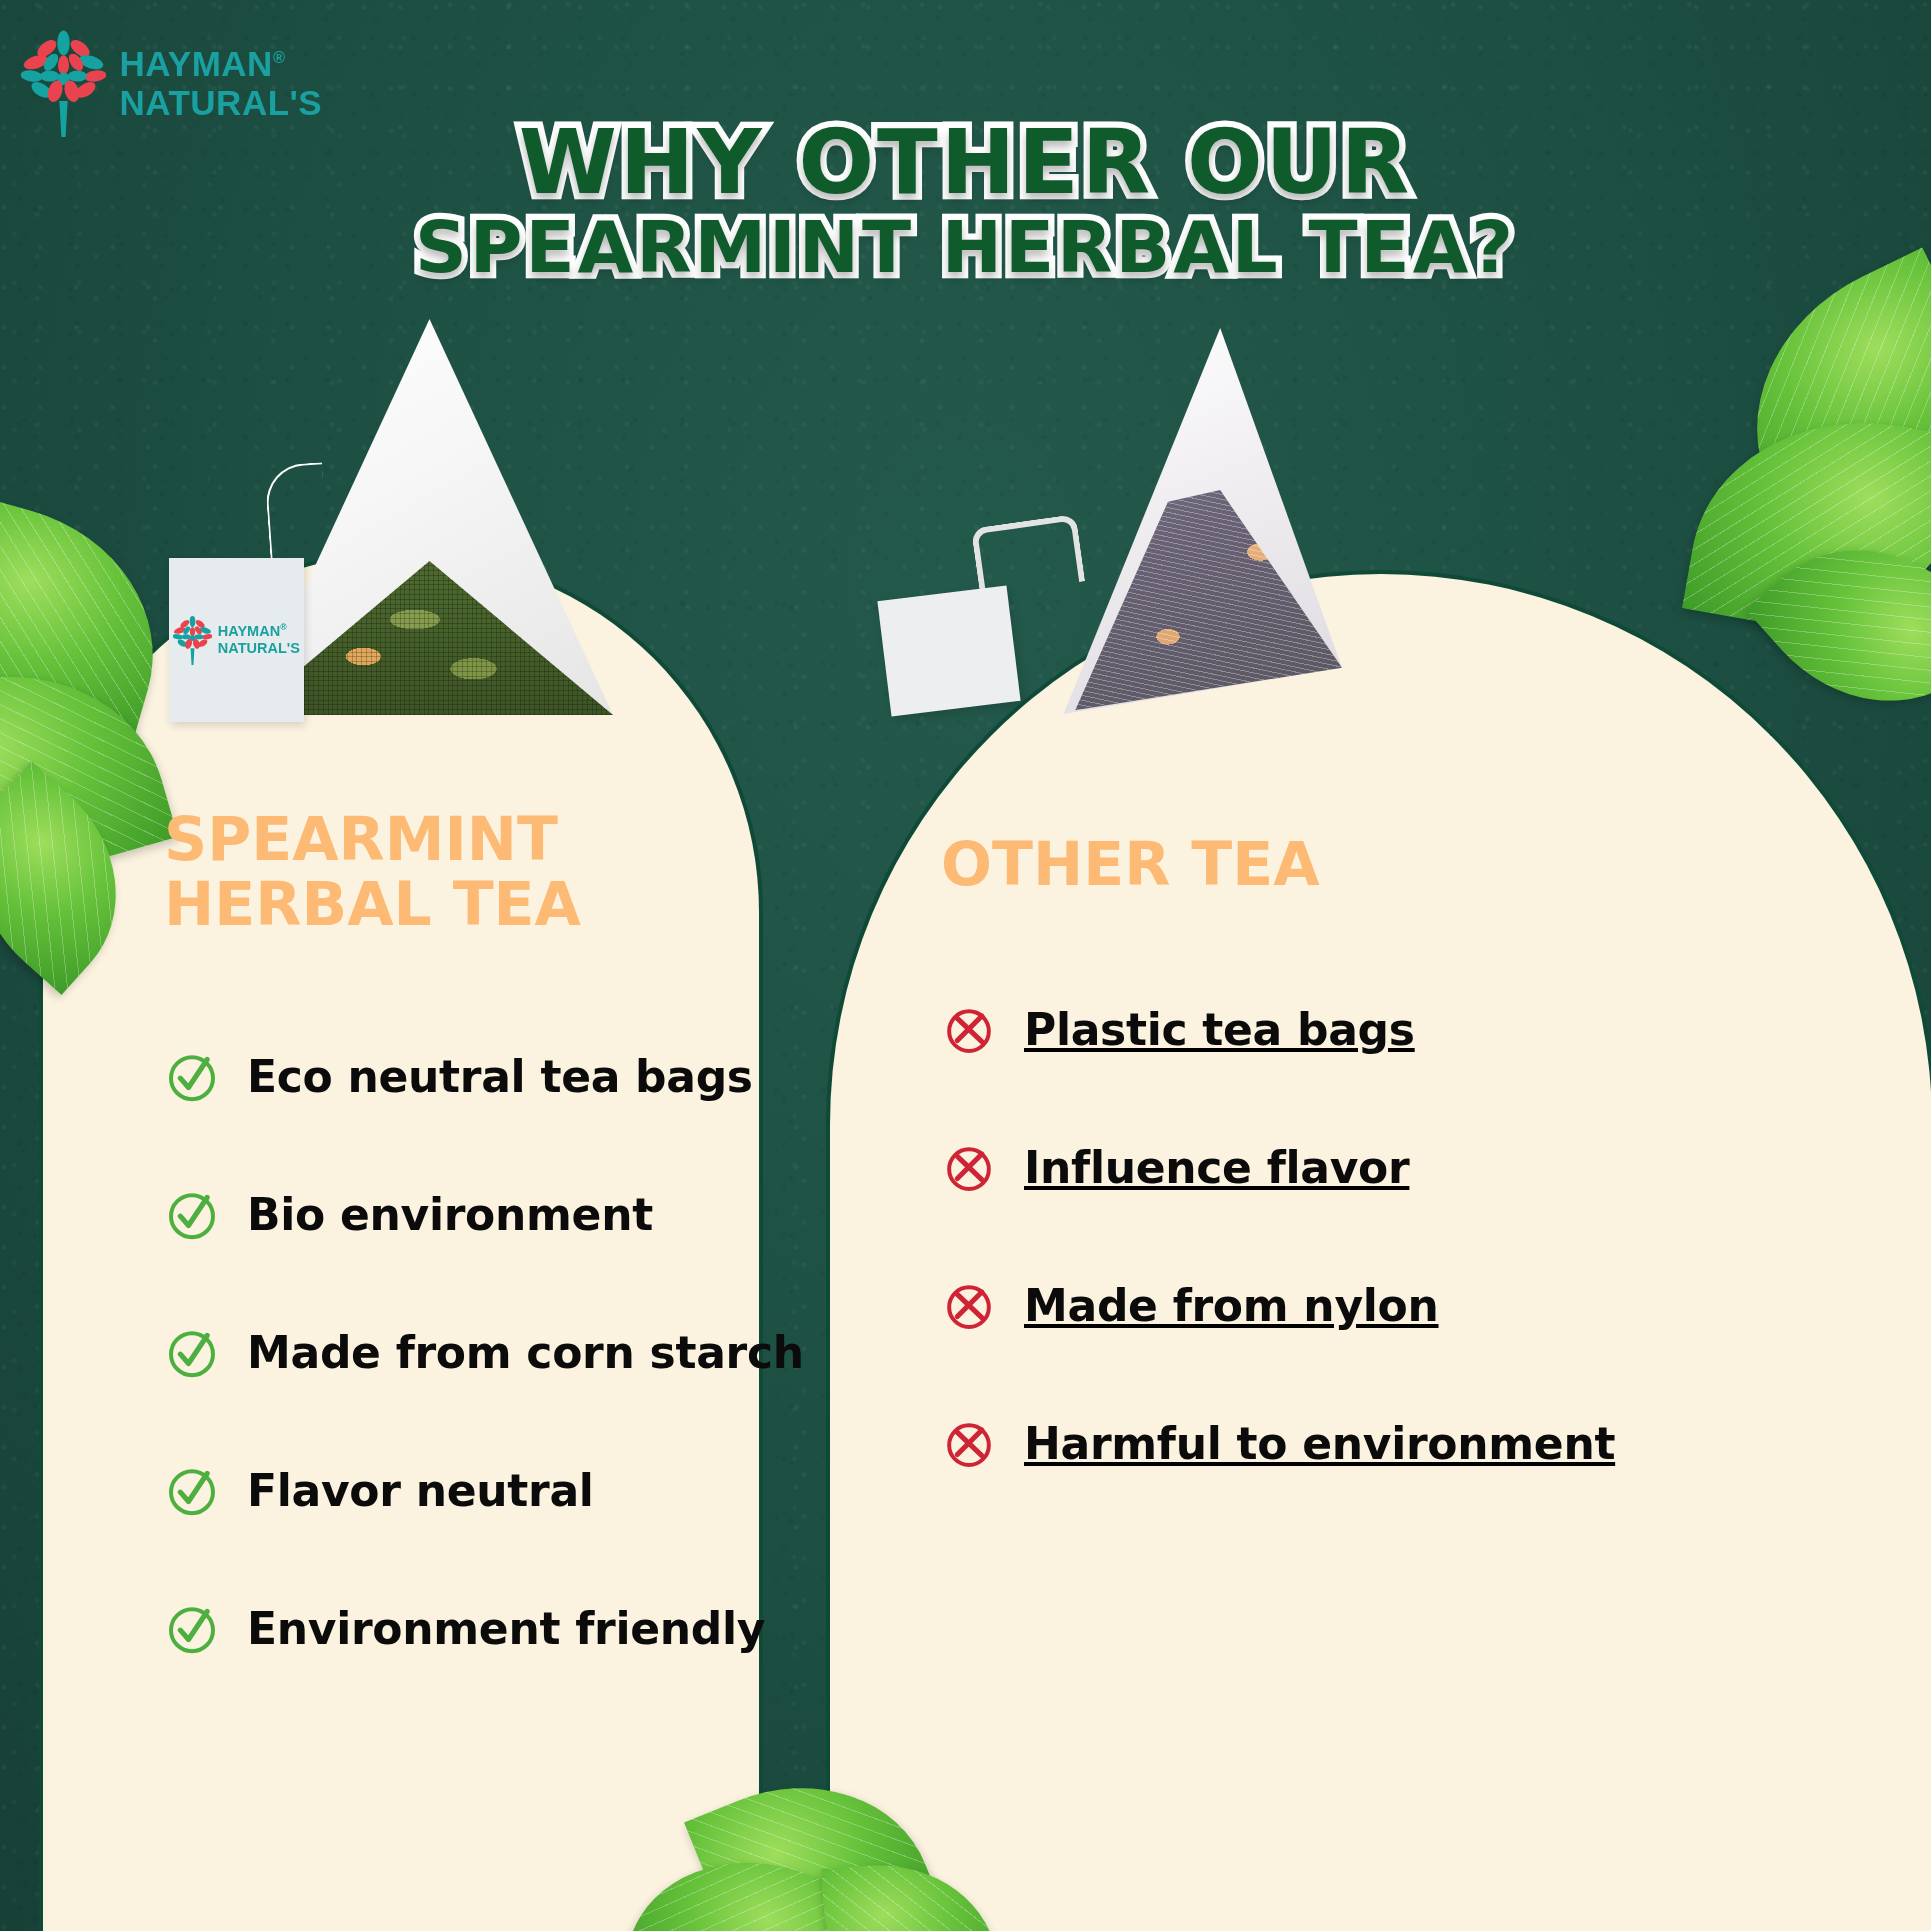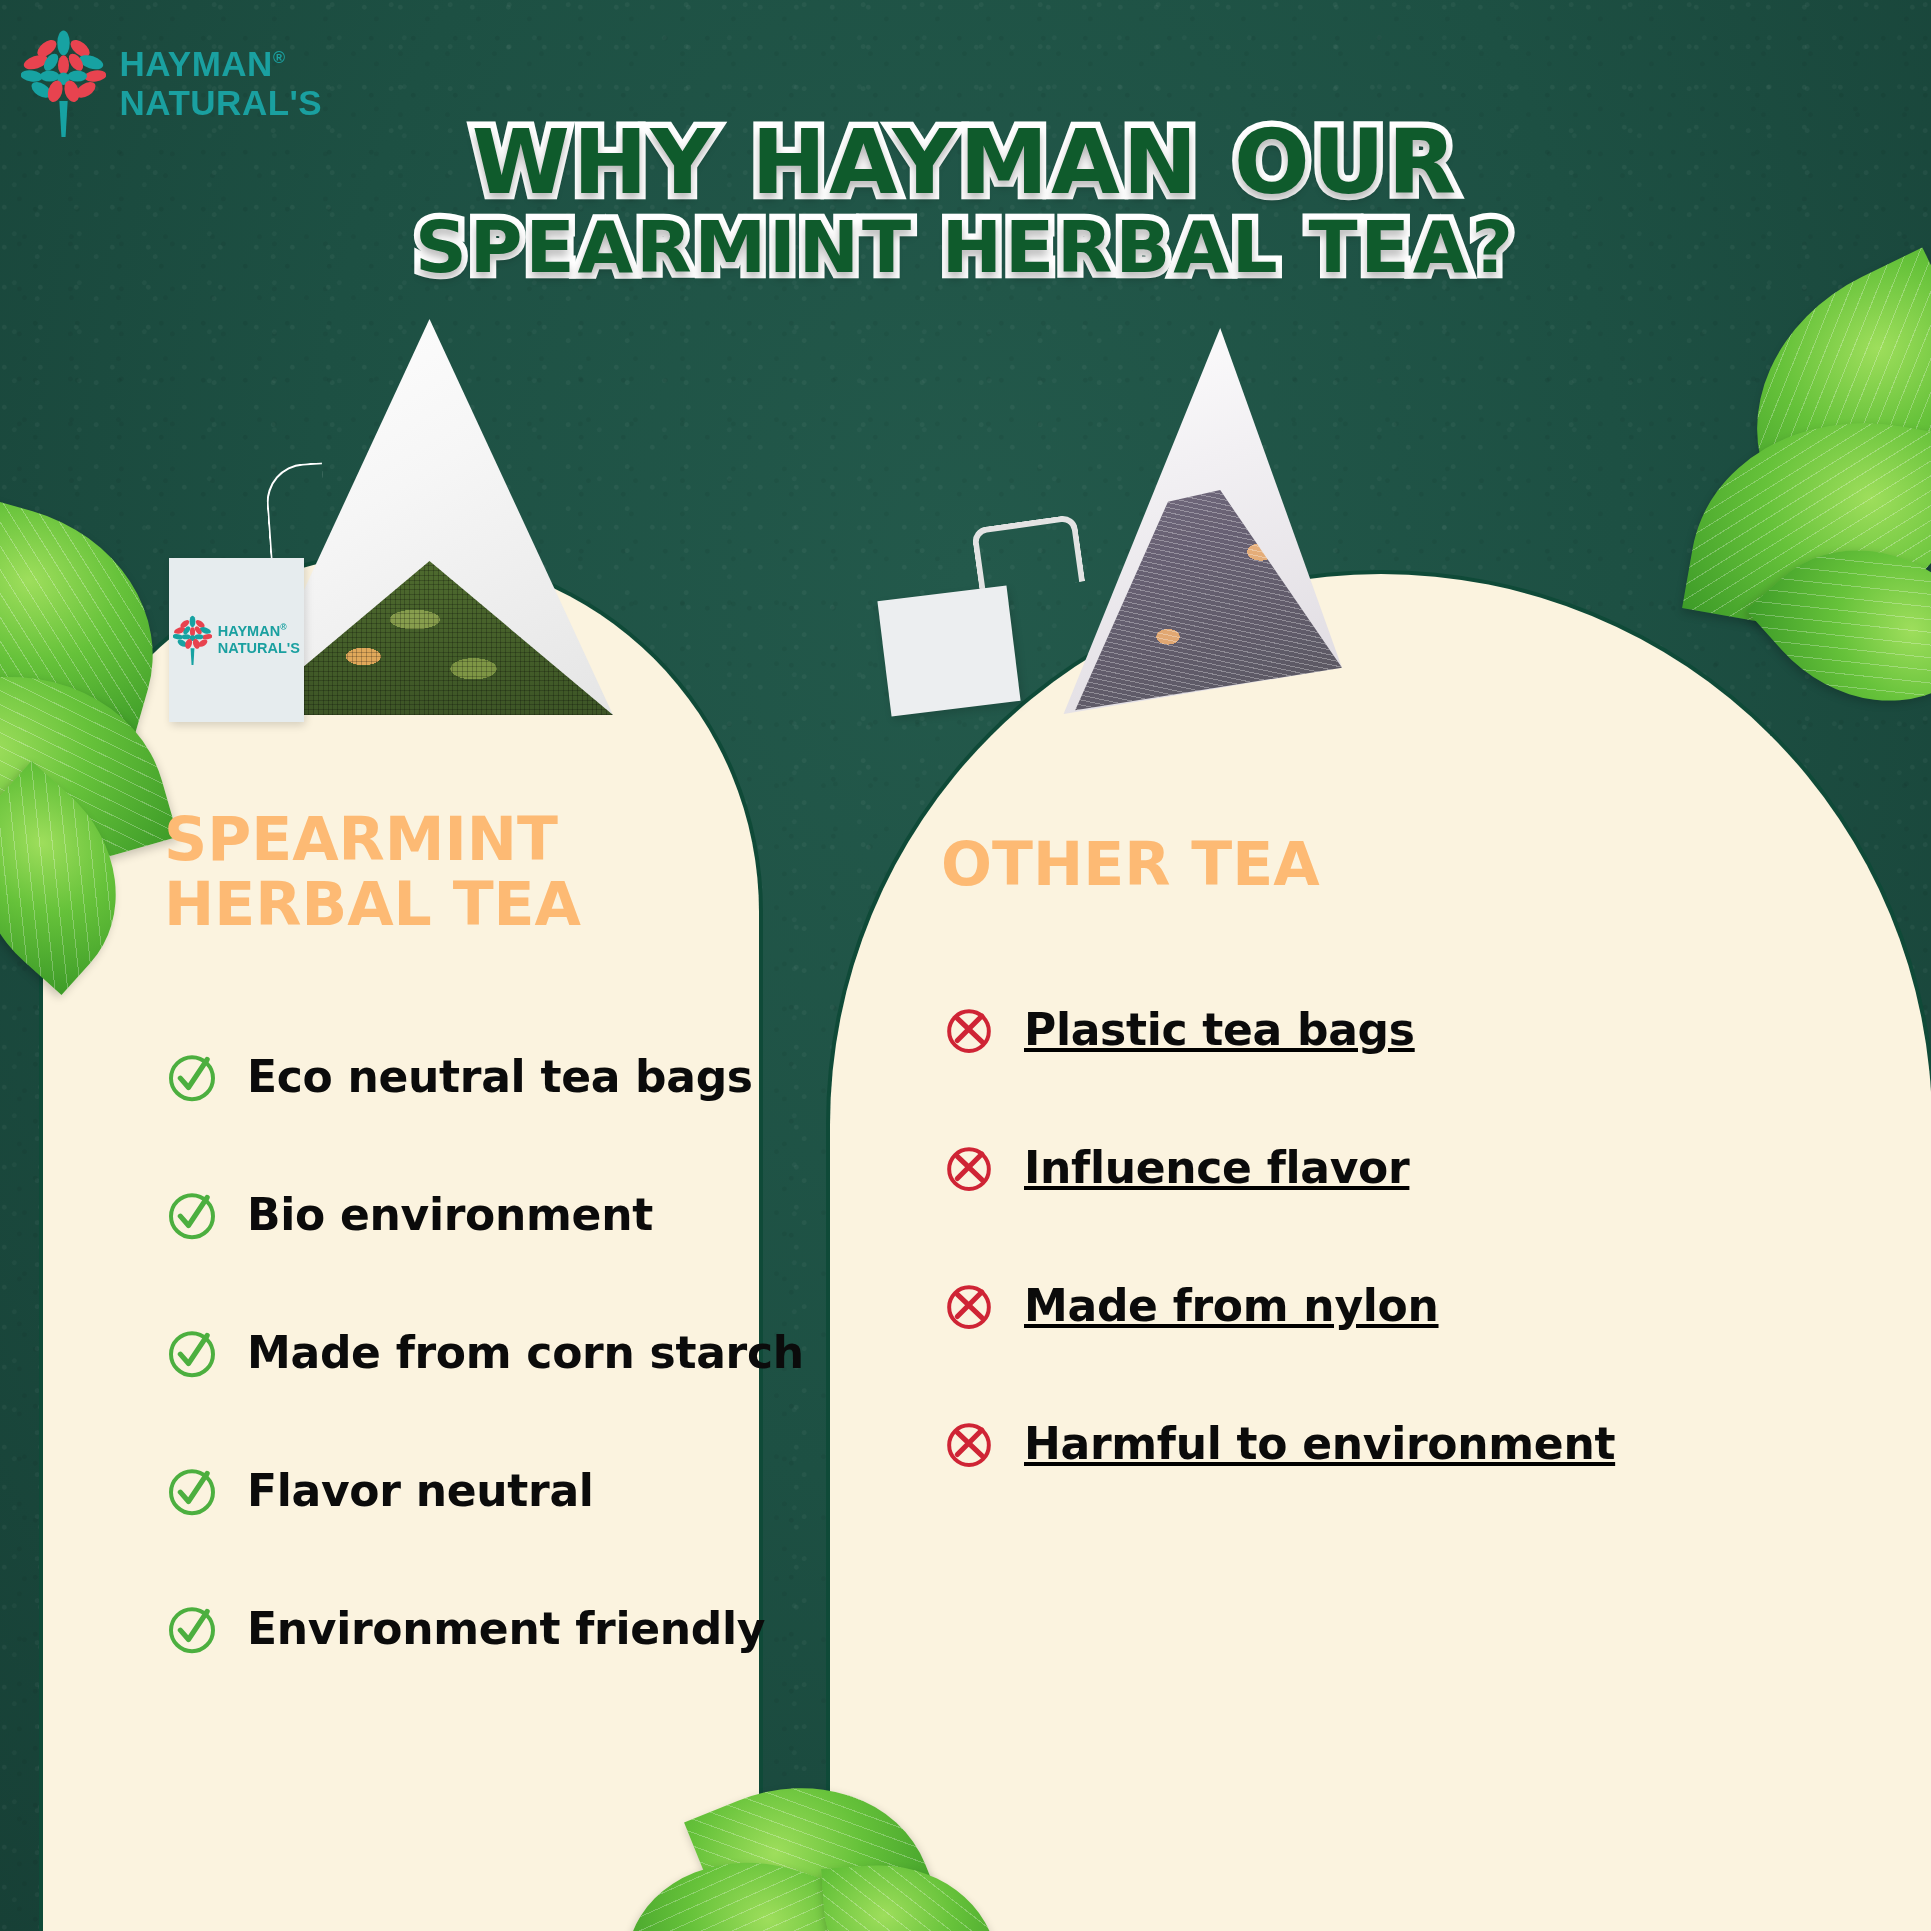--- a/index.html
+++ b/index.html
@@ -307,21 +307,21 @@
       <path d="M27 52 L33 52 L31.5 78 L28.5 78 Z" fill="#17a2a2"></path>
     </g>
   </svg>
   <div class="logo-text">
     <div><span>HAYMAN</span><span class="reg">®</span></div>
     <div>NATURAL'S</div>
   </div>
 </div>
 
 <div class="title-wrap">
-  <span class="title-line l1">WHY HAYMAN OUR</span>
+  <span class="title-line l1">WHY OTHER OUR</span>
   <span class="title-line l2">SPEARMINT HERBAL TEA?</span>
 </div>
 
 <div class="col left">
   <div class="col-heading">SPEARMINT
 HERBAL TEA</div>
   <div class="list">
     <div class="row">
       <svg class="ico" viewBox="0 0 48 48">
         <circle cx="24" cy="25" r="18" fill="none" stroke="#4caf3f" stroke-width="3.4"></circle>

